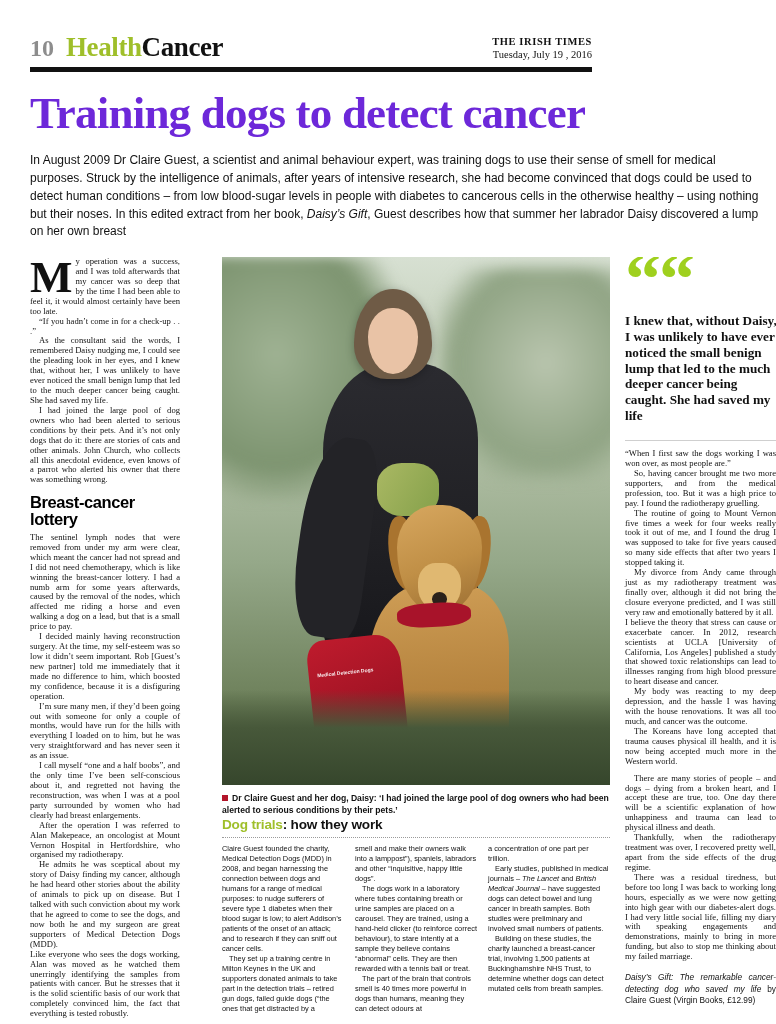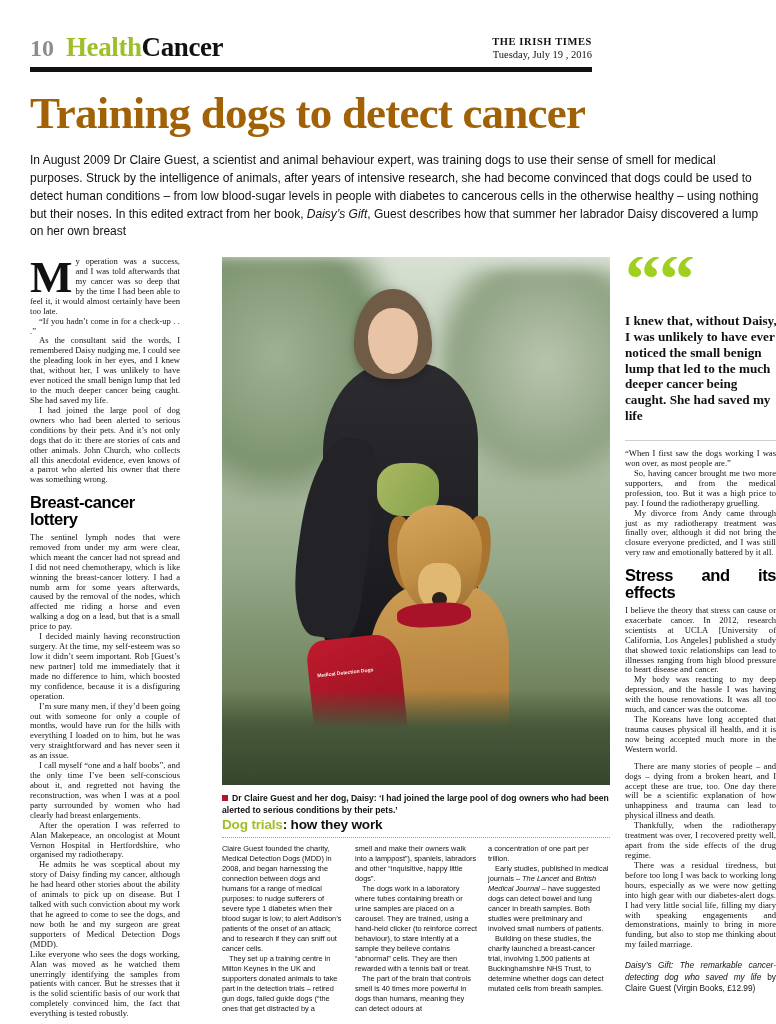--- a/index.html
+++ b/index.html
@@ -22,21 +22,21 @@
   .section-name .sec-b{color:#111;}
   .mh-right{text-align:right;line-height:1.25;}
   .paper-name{font-size:10.5px;font-weight:700;letter-spacing:.6px;color:#111;}
   .paper-date{font-size:10.5px;color:#111;}
   .rule-thick{height:5px;background:#111;margin-top:6px;}
 
   
   h1.headline{
     font-family:"Liberation Serif",serif;
     font-size:45px;font-weight:700;line-height:1.03;
-    margin:18px 0 0 0;letter-spacing:-0.8px;color:#a16207;
+    margin:18px 0 0 0;letter-spacing:-0.8px;color:#6d28d9;
   }
 
   
   .standfirst{
     font-family:"Liberation Sans",sans-serif;
     font-size:12px;line-height:1.48;color:#111;
     margin:16px 0 0 0;width:735px;
   }
   .standfirst em{font-style:italic;}
 
@@ -217,22 +217,22 @@
 
     <div class="pullquote">
       <span class="quote-mark">““</span>
       <div class="quote-text">I knew that, without Daisy, I was unlikely to have ever noticed the small benign lump that led to the much deeper cancer being caught. She had saved my life</div>
       <div class="pq-rule"></div>
     </div>
 
     <div class="col" id="col3">
       <p class="noind">“When I first saw the dogs working I was won over, as most people are.”</p>
       <p>So, having cancer brought me two more supporters, and from the medical profession, too. But it was a high price to pay. I found the radiotherapy gruelling.</p>
+      <p>The routine of going to Mount Vernon five times a week for four weeks really took it out of me, and I found the drug I was supposed to take for five years caused so many side effects that after two years I stopped taking it.</p>
       <p>My divorce from Andy came through just as my radiotherapy treatment was finally over, although it did not bring the closure everyone predicted, and I was still very raw and emotionally battered by it all.</p>
-      <div class="subhead">Stress and its effects</div>
       <p class="noind">I believe the theory that stress can cause or exacerbate cancer. In 2012, research scientists at UCLA [University of California, Los Angeles] published a study that showed toxic relationships can lead to illnesses ranging from high blood pressure to heart disease and cancer.</p>
       <p>My body was reacting to my deep depression, and the hassle I was having with the house renovations. It was all too much, and cancer was the outcome.</p>
       <p>The Koreans have long accepted that trauma causes physical ill health, and it is now being accepted much more in the Western world.</p>
       <p style="margin-top:7px;">There are many stories of people – and dogs – dying from a broken heart, and I accept these are true, too. One day there will be a scientific explanation of how unhappiness and trauma can lead to physical illness and death.</p>
       <p>Thankfully, when the radiotherapy treatment was over, I recovered pretty well, apart from the side effects of the drug regime.</p>
       <p>There was a residual tiredness, but before too long I was back to working long hours, especially as we were now getting into high gear with our diabetes-alert dogs. I had very little social life, filling my diary with speaking engagements and demonstrations, mainly to bring in more funding, but also to stop me thinking about my failed marriage.</p>
       <div class="bookline"><em>Daisy’s Gift: The remarkable cancer-detecting dog who saved my life</em><span> by Claire Guest (Virgin Books, £12.99)</span></div>
     </div>
 
   </div>

